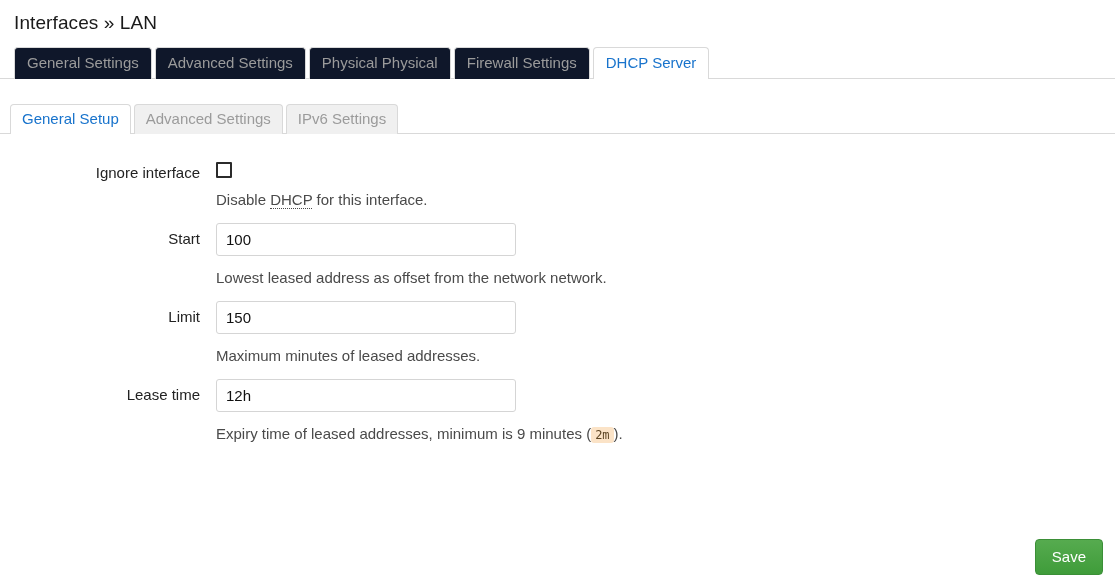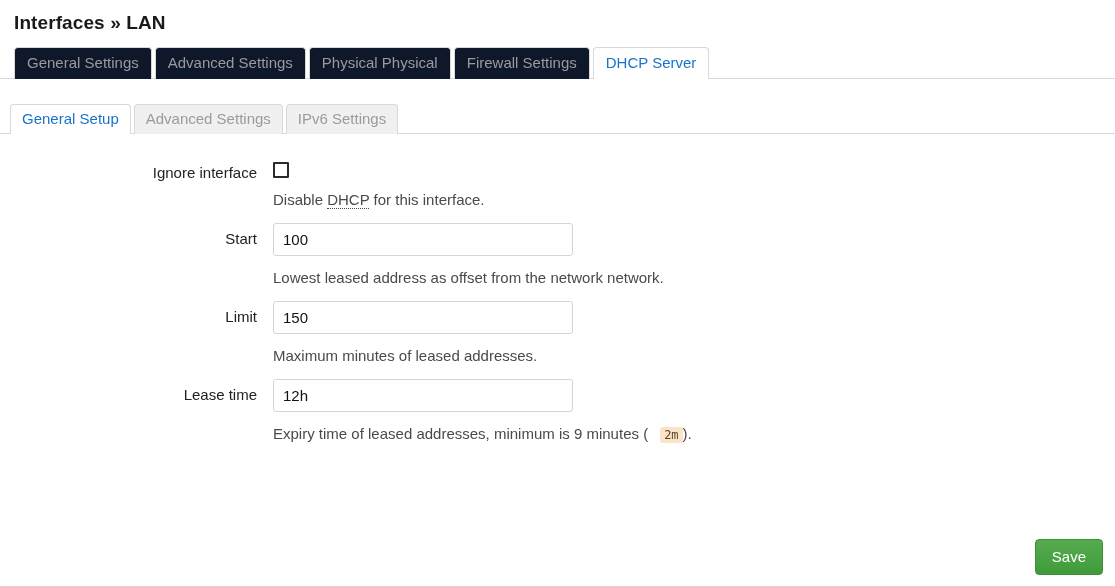--- a/index.html
+++ b/index.html
@@ -19,21 +19,21 @@
   .page {
     position: relative;
     width: 1115px;
     height: 586px;
     box-sizing: border-box;
   }
 
   
   .page-title {
     font-size: 19px;
-    font-weight: bold;
+    font-weight: normal;
     color: #1a1a1a;
     padding: 12px 0 0 14px;
     letter-spacing: 0.1px;
   }
 
   
   .tabs-primary {
     margin-top: 13px;
     padding-left: 14px;
     border-bottom: 1px solid #d9d9d9;
@@ -98,28 +98,27 @@
   
   .form {
     padding-top: 26px;
   }
   .form-row {
     display: flex;
     align-items: flex-start;
     margin-bottom: 13px;
   }
   .form-label {
-    width: 248px;
+    width: 216px;
     text-align: right;
     padding-right: 16px;
     box-sizing: border-box;
     font-size: 15px;
     color: #222222;
     line-height: 32px;
-    margin-left: 25px;
   }
   .form-label.checkbox-label {
     line-height: 20px;
     padding-top: 3px;
   }
   .form-field {
     flex: 1;
   }
   .text-input {
     width: 300px;
@@ -159,21 +158,20 @@
     border-bottom: 1px dotted #4a4a4a;
     cursor: help;
   }
   code.badge {
     font-family: "DejaVu Sans Mono", monospace;
     font-size: 12px;
     background: #fbe3c7;
     color: #5d4524;
     padding: 1px 4px;
     border-radius: 3px;
-    margin-left: 12px;
   }
 
   
   .footer {
     position: absolute;
     right: 12px;
     bottom: 11px;
     display: flex;
     align-items: center;
     gap: 9px;

